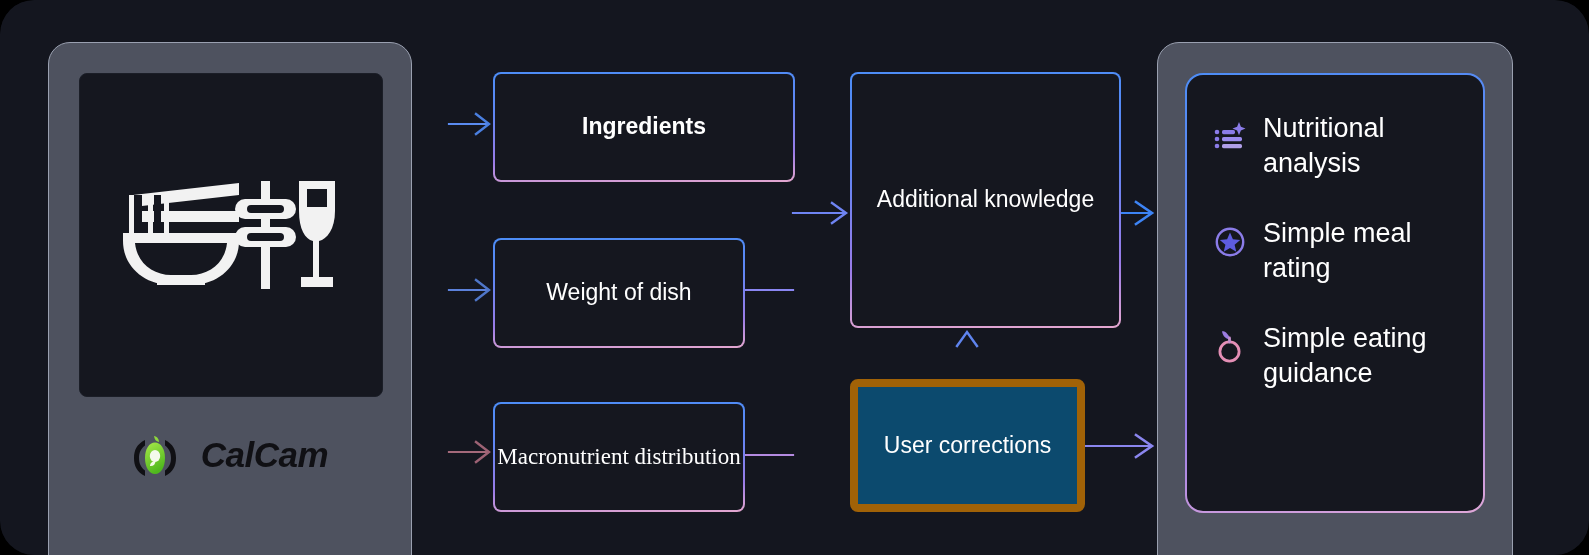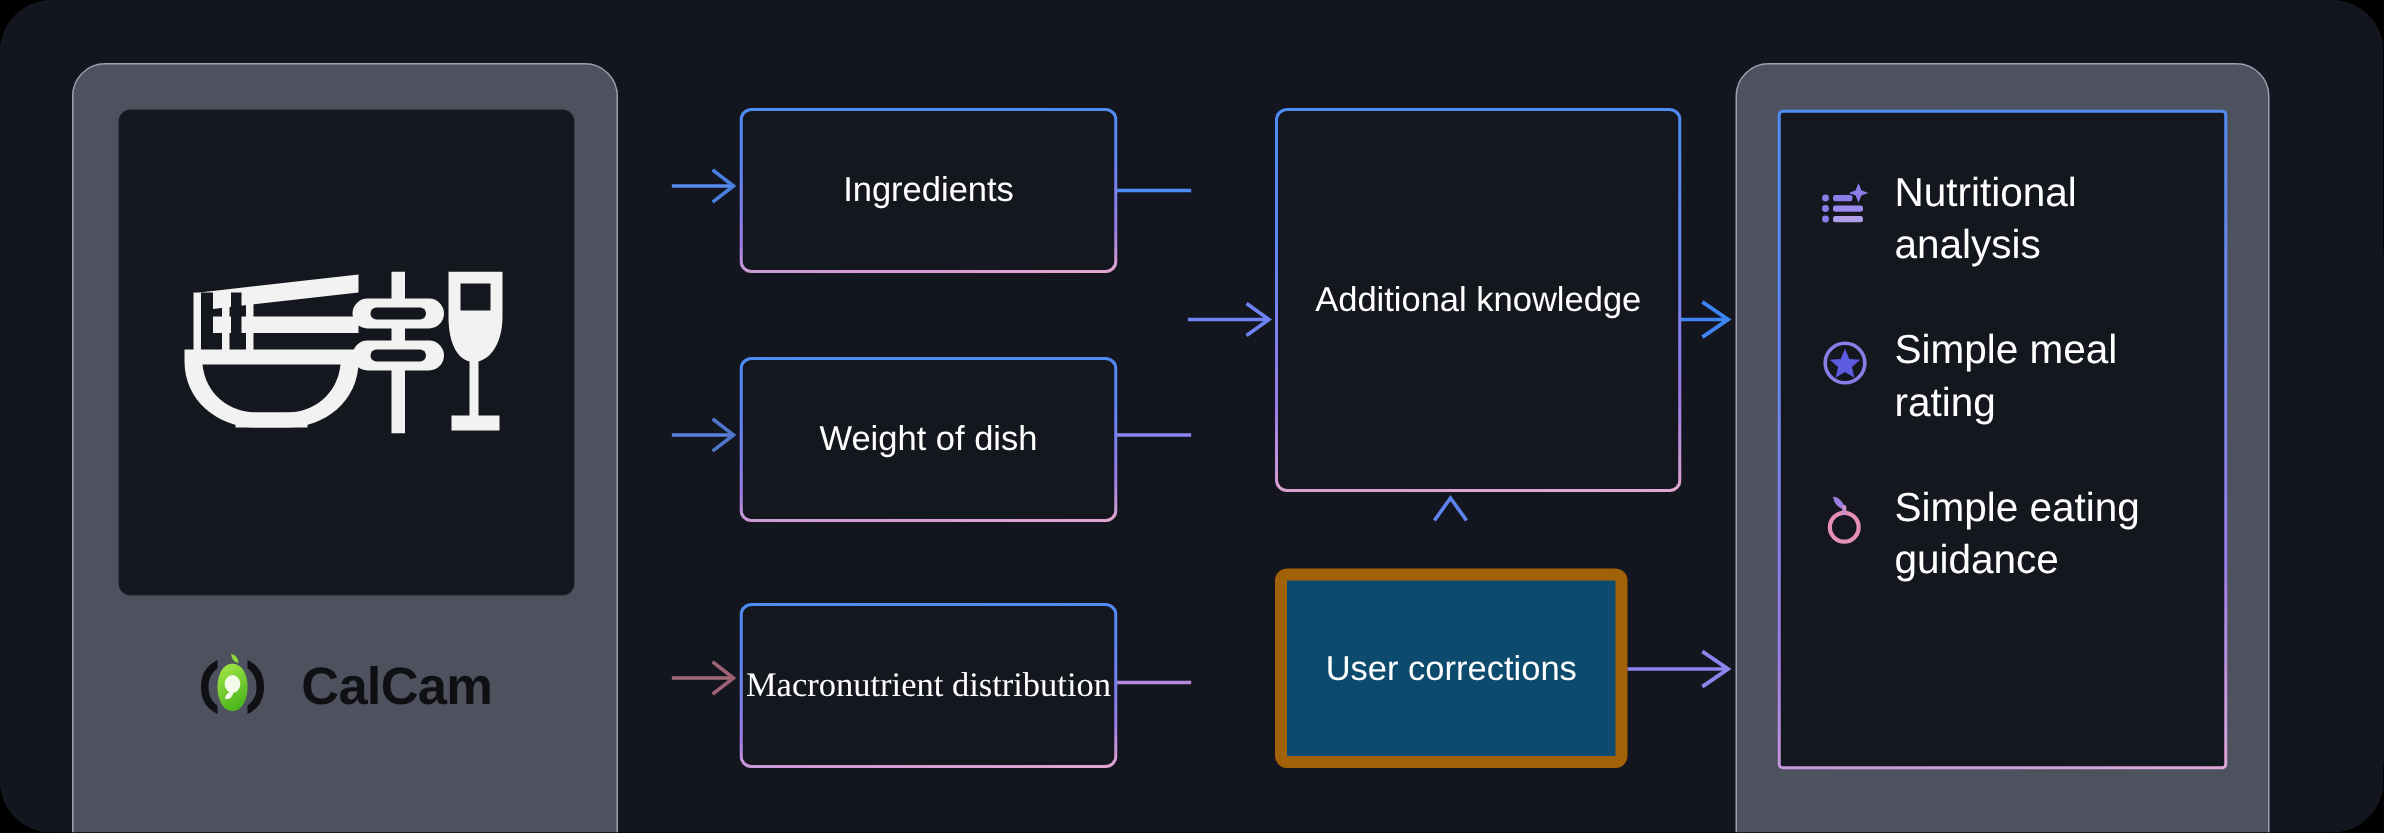--- a/index.html
+++ b/index.html
@@ -35,37 +35,37 @@
     background:#15171f;
     box-sizing:border-box;
   }
   #screen-left{
     left:30px;top:30px;width:304px;height:324px;
     border-radius:8px;
     border:1px solid #1b1e27;
   }
   #screen-right{
     left:27px;top:30px;width:300px;height:440px;
-    border-radius:4px;
+    border-radius:18px;
     border:2px solid transparent;
     background:
       linear-gradient(#15171f,#15171f) padding-box,
       linear-gradient(170deg,#4d8df6 0%,#6d86f0 40%,#9a7ce8 72%,#e0a8d8 100%) border-box;
   }
 
   
   #food-icon{
     position:absolute;left:50%;top:50%;
     transform:translate(-50%,-50%);
   }
 
   
   #calcam-logo{
     position:absolute;left:0;right:0;top:392px;
-    display:flex;align-items:center;justify-content:center;gap:23px;
+    display:flex;align-items:flex-start;justify-content:center;gap:23px;font-style:italic;
   }
   #calcam-wordmark{
     font-size:35px;font-weight:700;color:#101014;
     letter-spacing:-0.5px;
   }
 
   
   .fbox{
     position:absolute;box-sizing:border-box;
     display:flex;align-items:center;justify-content:center;
@@ -77,21 +77,21 @@
   }
   .grad-border{
     background:
       linear-gradient(#15171f,#15171f) padding-box,
       linear-gradient(178deg,#4d8df6 0%,#5f86f4 35%,#9a7ce8 75%,#e4a7cf 100%) border-box;
   }
   .grey-border{
     background:#0c4a6e;
     border:8px solid #a16207;
   }
-  #box-ingredients{ left:493px; top:72px;  width:252px; height:110px; }
+  #box-ingredients{ left:493px; top:72px;  width:302px; height:110px;font-weight:bold; }
   #box-weight     { left:493px; top:238px; width:252px; height:110px; }
   #box-macro      { left:493px; top:402px; width:252px; height:110px;font-family:Liberation Serif, serif; }
   #box-additional { left:850px; top:72px;  width:271px; height:256px; }
   #box-user       { left:850px; top:379px; width:235px; height:133px; }
 
   
   #connectors{
     position:absolute;left:0;top:0;width:1589px;height:555px;
     pointer-events:none;
   }

